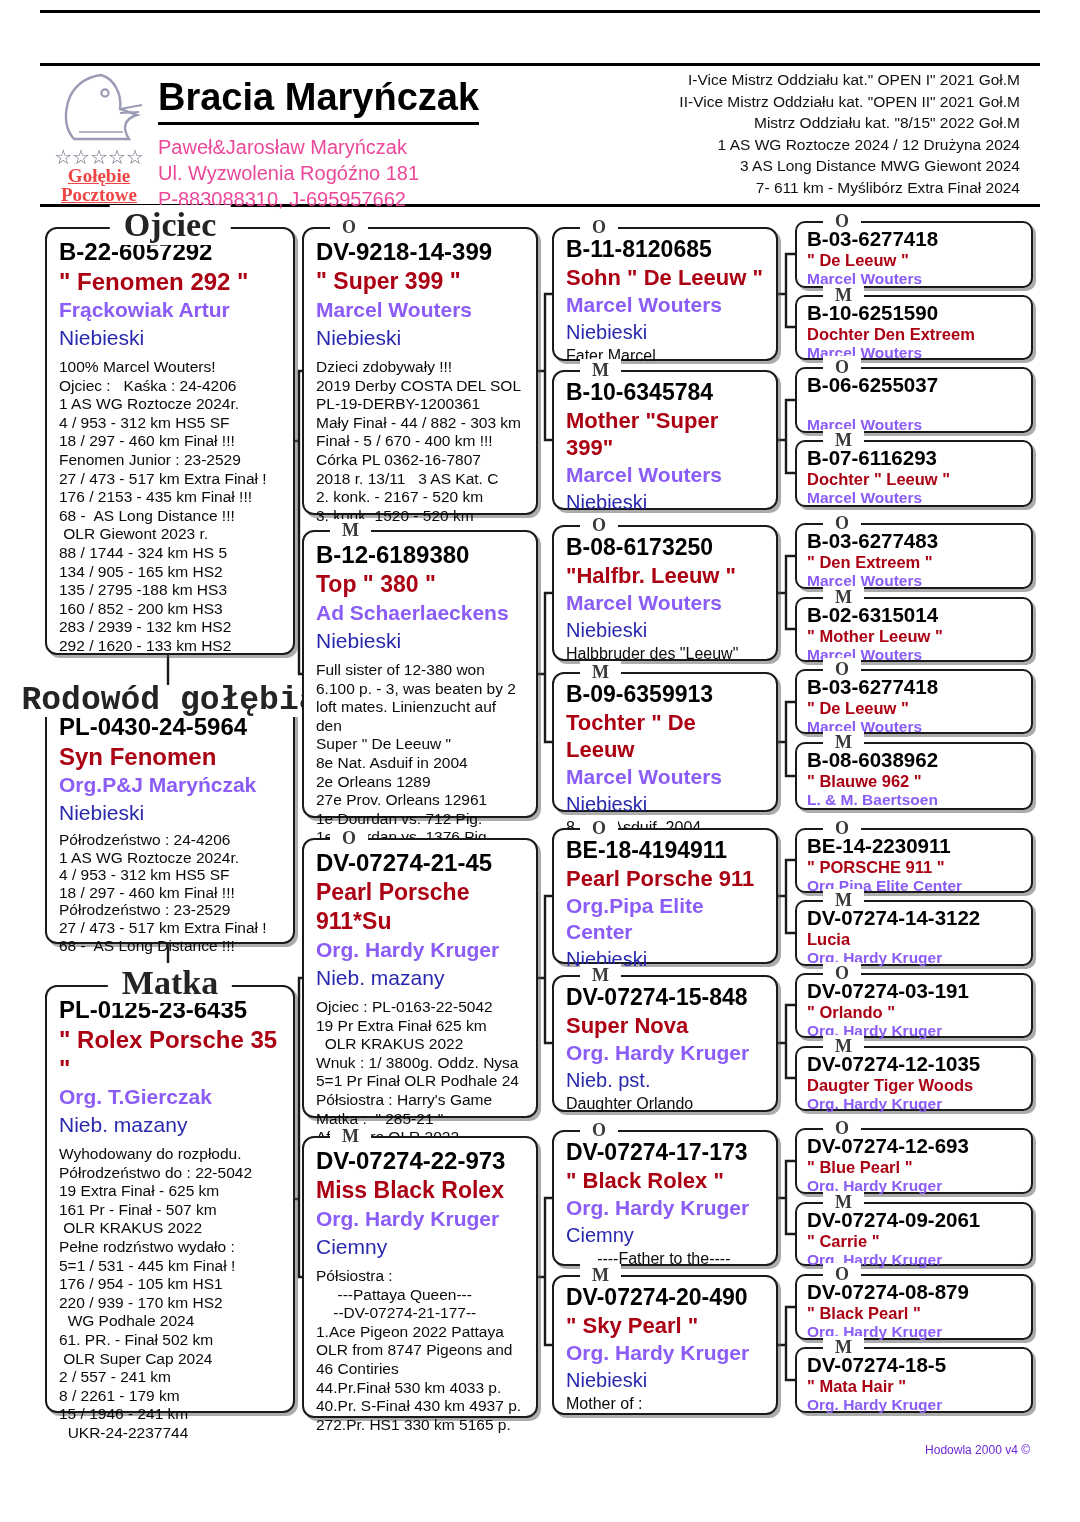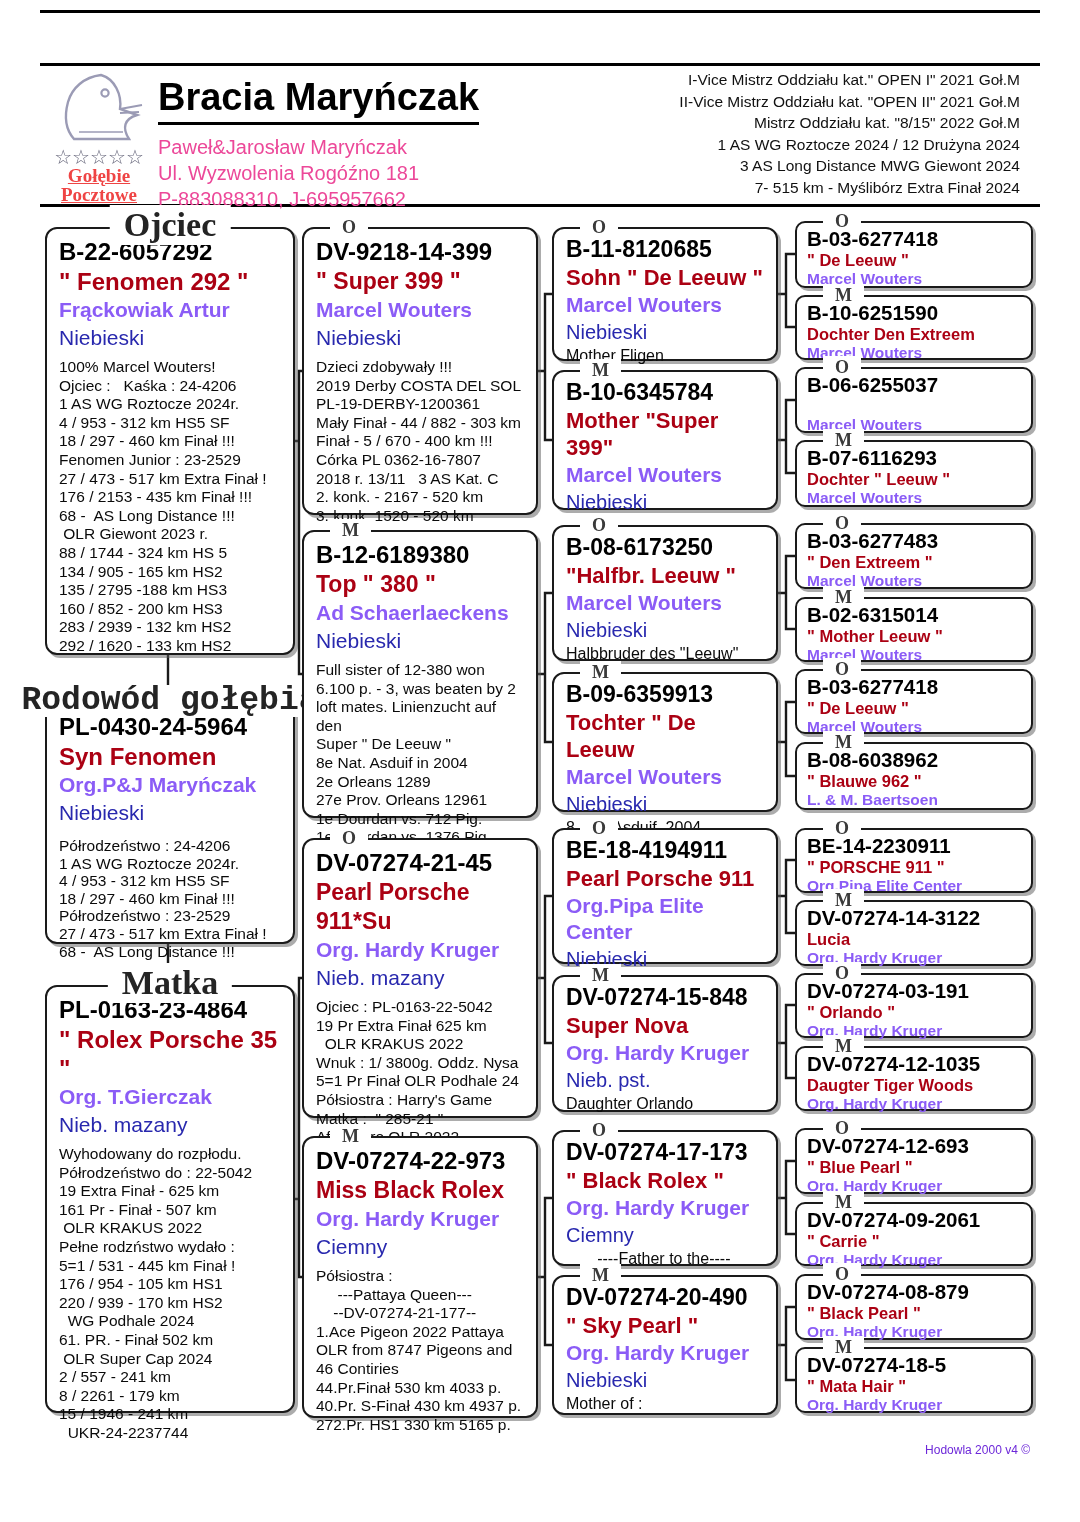--- a/index.html
+++ b/index.html
@@ -28,21 +28,21 @@
   .lgbig{position:absolute;top:-24px;left:50%;transform:translateX(-50%);background:#fff;
          padding:0 14px;font:bold 34px "Liberation Serif",serif;color:#242424;
          white-space:nowrap;line-height:40px;}
   .subject .lgbig{font-size:33px;top:-19px;line-height:32px;font-family:Liberation Mono, monospace;}
   .ring{font:bold 24px "Liberation Sans",sans-serif;color:#000;line-height:29px;}
   .pname{font:bold 24px "Liberation Sans",sans-serif;color:#ab0113;line-height:29px;margin-top:1px;white-space:pre-wrap;}
   .breeder{font:bold 21px "Liberation Sans",sans-serif;color:#8b5cf6;line-height:26px;margin-top:1px;}
   .pcolor{font:21px "Liberation Sans",sans-serif;color:#2828ae;line-height:26px;margin-top:2px;}
   .details{font:15.5px "Liberation Sans",sans-serif;line-height:18.6px;color:#0a0a0a;
            margin-top:7px;white-space:pre-wrap;}
-  .subject .details{line-height:17.6px;margin-top:11px;}
+  .subject .details{line-height:17.6px;margin-top:5px;}
   .c2 .pname{font-size:23px;}
   .c3 .ring{font-size:23px;line-height:28px;}
   .c3 .pname{font-size:22px;line-height:27px;}
   .c3 .pcolor{font-size:20px;line-height:24px;}
   .c3 .details{margin-top:2px;font-size:16px;line-height:19px;}
   .c4 .ring{font-size:20.5px;line-height:23px;}
   .c4 .pname{font-size:16.5px;line-height:19px;min-height:19px;}
   .c4 .breeder{font-size:15.5px;line-height:18px;margin-top:0;}
   .lines{position:absolute;left:0;top:0;pointer-events:none;}
 </style>
@@ -71,21 +71,21 @@
     <div>Paweł&amp;Jarosław Maryńczak</div>
     <div>Ul. Wyzwolenia  Rogóźno 181</div>
     <div>P-883088310, J-695957662</div>
   </div>
   <div class="achv">
     <div>I-Vice Mistrz Oddziału kat." OPEN I" 2021 Goł.M</div>
     <div>II-Vice Mistrz Oddziału kat. "OPEN II" 2021 Goł.M</div>
     <div>Mistrz Oddziału kat. "8/15" 2022 Goł.M</div>
     <div>1 AS WG Roztocze 2024  /  12 Drużyna 2024</div>
     <div>3 AS Long Distance MWG Giewont 2024</div>
-    <div>7- 515 km - Myślibórz Extra Finał 2024</div>
+    <div>7- 611 km - Myślibórz Extra Finał 2024</div>
   </div>
 
   <svg class="lines" width="1080" height="1522">
     <path d="M168 655 L168 700 M168 944 L168 983
              M295 441 L299 441 M302 371 L299 371 L299 674 L302 674
              M295 1199 L299 1199 M302 978 L299 978 L299 1277 L302 1277
              M538 371 L545 371 M552 294 L545 294 L545 440 L552 440
              M538 674 L545 674 M552 593 L545 593 L545 742 L552 742
              M538 978 L545 978 M552 896 L545 896 L545 1043 L552 1043
              M538 1277 L545 1277 M552 1198 L545 1198 L545 1345 L552 1345
@@ -133,21 +133,21 @@
 1 AS WG Roztocze 2024r.
 4 / 953 - 312 km HS5 SF
 18 / 297 - 460 km Finał !!!
 Półrodzeństwo : 23-2529
 27 / 473 - 517 km Extra Finał !
 68 -  AS Long Distance !!!</div>
   </div>
 
   <div class="box c1" style="top:985px;height:428px">
     <span class="lgbig">Matka</span>
-    <div class="ring">PL-0163-23-4864</div>
+    <div class="ring">PL-0125-23-6435</div>
     <div class="pname">" Rolex Porsche 35 "</div>
     <div class="breeder">Org. T.Gierczak</div>
     <div class="pcolor">Nieb. mazany</div>
     <div class="details">Wyhodowany do rozpłodu.
 Półrodzeństwo do : 22-5042
 19 Extra Finał - 625 km
 161 Pr - Finał - 507 km
  OLR KRAKUS 2022
 Pełne rodzństwo wydało :
 5=1 / 531 - 445 km Finał !
@@ -226,21 +226,21 @@
 40.Pr. S-Finał 430 km 4937 p.
 272.Pr. HS1 330 km 5165 p.</div>
   </div>
 
   <div class="box c3" style="top:227px;height:134px">
     <span class="lg">O</span>
     <div class="ring">B-11-8120685</div>
     <div class="pname">Sohn " De Leeuw "</div>
     <div class="breeder">Marcel Wouters</div>
     <div class="pcolor">Niebieski</div>
-    <div class="details">Mother Fligen</div>
+    <div class="details">Fater Marcel</div>
   </div>
   <div class="box c3" style="top:370px;height:140px">
     <span class="lg">M</span>
     <div class="ring">B-10-6345784</div>
     <div class="pname">Mother "Super 399"</div>
     <div class="breeder">Marcel Wouters</div>
     <div class="pcolor">Niebieski</div>
     <div class="details"></div>
   </div>
   <div class="box c3" style="top:525px;height:136px">

